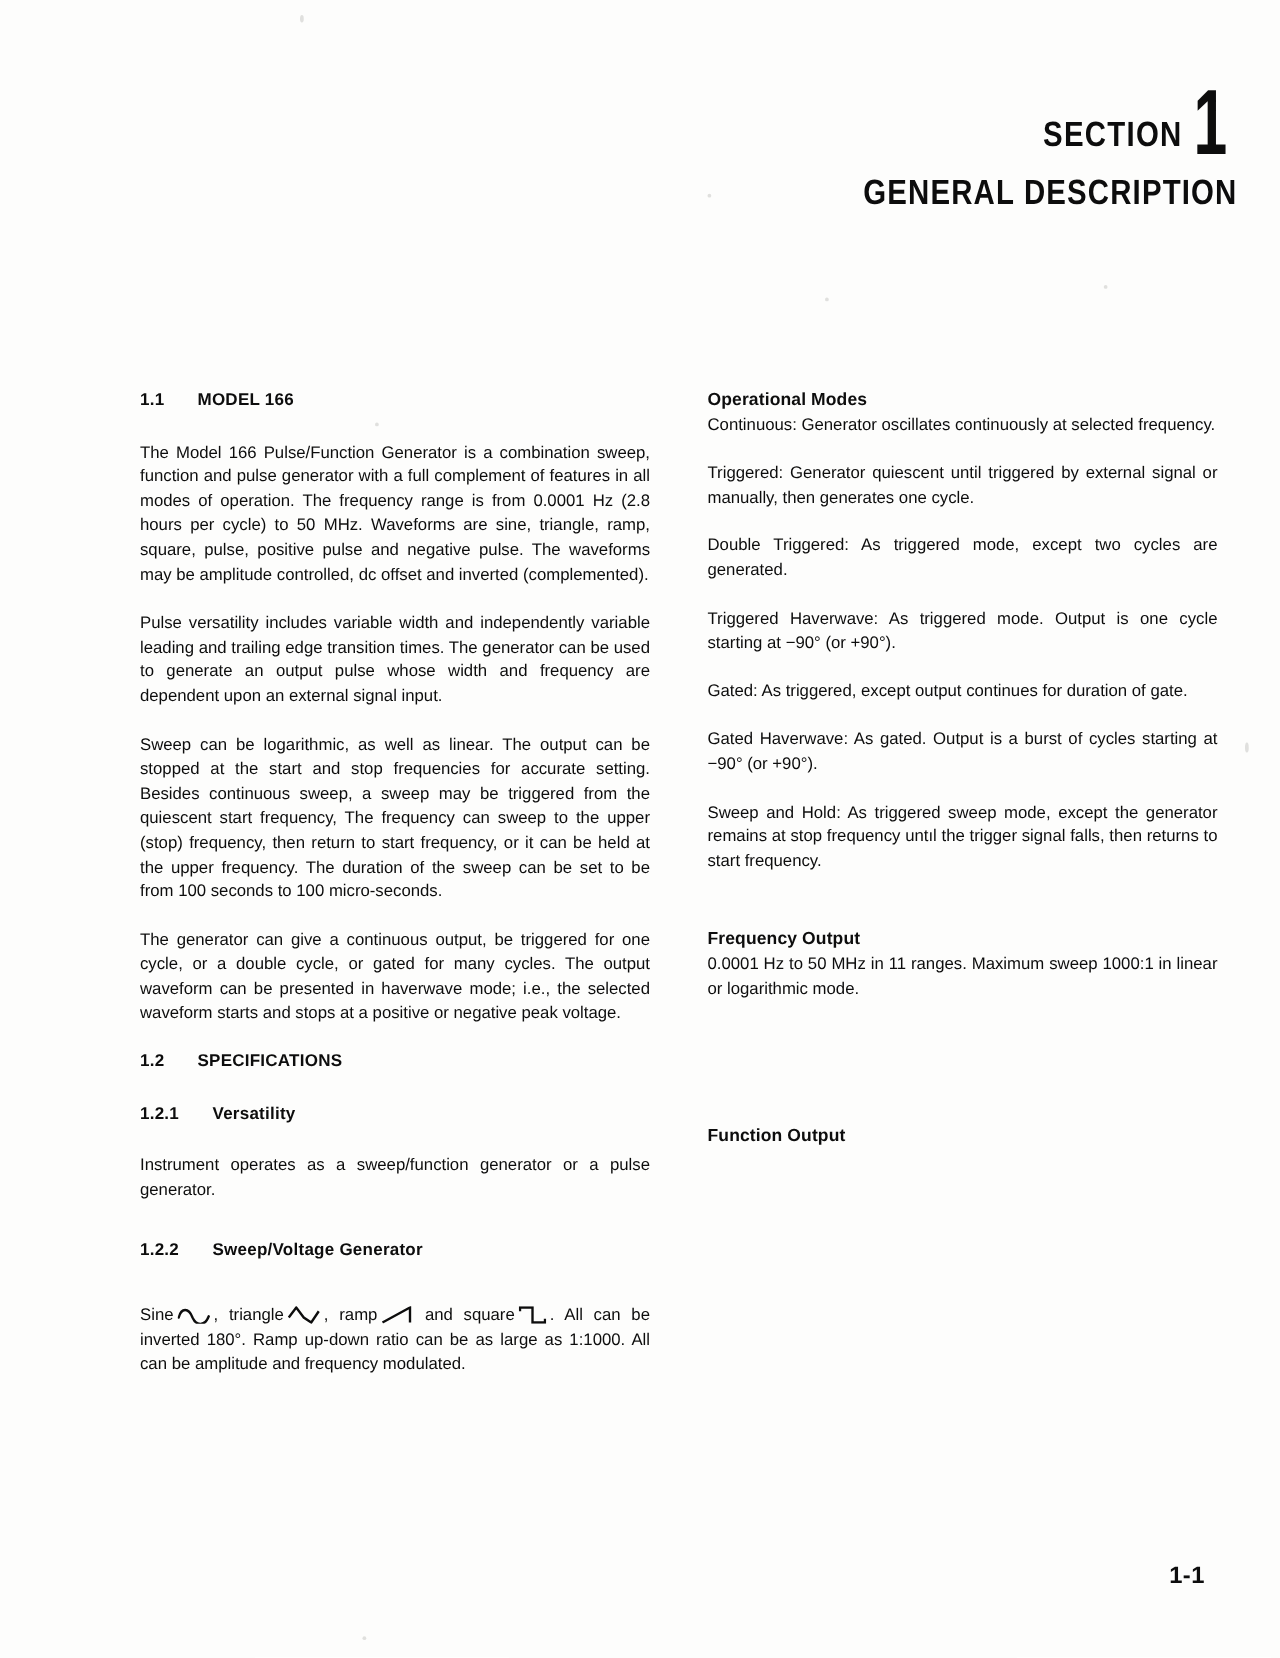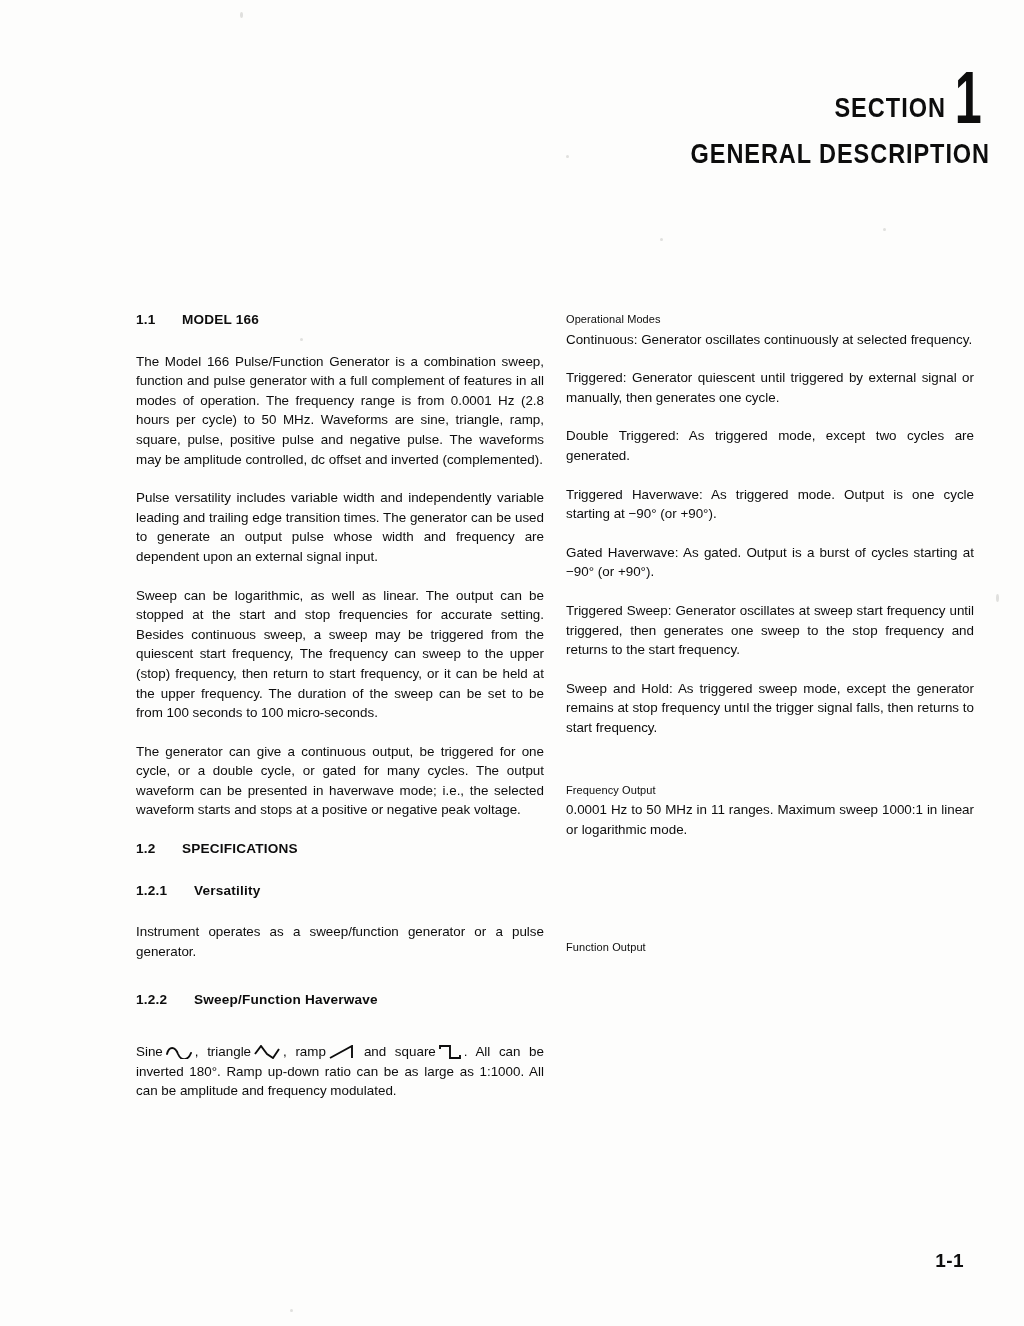--- a/index.html
+++ b/index.html
@@ -61,21 +61,21 @@
   }
 
   
   .col {
     position: absolute;
     top: 310px;
     width: 408px;
     font-size: 13.4px;
     line-height: 19.6px;
   }
-  .col-left  { left: 136px; }
+  .col-left  { left: 112px; }
   .col-right { left: 566px; }
 
   p.body {
     margin: 0 0 19px 0;
     text-align: justify;
     text-justify: inter-word;
   }
 
   .num-head {
     margin: 0 0 22px 0;
@@ -86,22 +86,22 @@
   .num-head .idx {
     display: inline-block;
     min-width: 46px;
   }
   .num-head.sub .idx {
     min-width: 58px;
   }
 
   .spec-head {
     margin: 0;
-    font-weight: normal;
-    font-size: 11px;
+    font-weight: bold;
+    font-size: 14px;
     letter-spacing: 0.1px;
   }
   .spec-block {
     margin: 0 0 19px 0;
   }
   .spec-block p {
     margin: 0;
     text-align: justify;
   }
 
@@ -172,21 +172,21 @@
 
     <div class="num-head sub">
       <span class="idx">1.2.1</span><span>Versatility</span>
     </div>
 
     <p class="body">Instrument operates as a sweep/function generator or a pulse generator.</p>
 
     <div class="gap-sm"></div>
 
     <div class="num-head sub">
-      <span class="idx">1.2.2</span><span>Sweep/Function Haverwave</span>
+      <span class="idx">1.2.2</span><span>Sweep/Voltage Generator</span>
     </div>
 
     <div class="gap-sm"></div>
 
     <div class="spec-block">
       <p><span>Sine</span><span class="wf"><svg width="26" height="14" viewBox="0 0 26 14">
               <path d="M1 9 C3 1, 9 1, 12 9 C15 16, 22 16, 25 8" fill="none" stroke="#0d0d0d" stroke-width="1.9" stroke-linecap="round"></path>
             </svg></span><span>, triangle</span><span class="wf"><svg width="26" height="14" viewBox="0 0 26 14">
               <path d="M1 9 L7 1 L13 9 L19 13 L25 4" fill="none" stroke="#0d0d0d" stroke-width="1.9" stroke-linejoin="miter" stroke-linecap="butt"></path>
             </svg></span><span>, ramp</span><span class="wf"><svg width="32" height="14" viewBox="0 0 32 14">
@@ -201,22 +201,22 @@
   <div class="col col-right">
 
     <div class="spec-block">
       <p class="spec-head">Operational Modes</p>
       <p>Continuous:  Generator oscillates continuously at selected frequency.</p>
     </div>
 
     <p class="body">Triggered:  Generator quiescent until triggered by external signal or manually, then generates one cycle.</p>
     <p class="body">Double Triggered:  As triggered mode, except two cycles are generated.</p>
     <p class="body">Triggered Haverwave:  As triggered mode. Output is one cycle starting at −90° (or +90°).</p>
+    <p class="body">Gated:  As triggered, except output continues for duration of gate.</p>
     <p class="body">Gated Haverwave:  As gated. Output is a burst of cycles starting at −90° (or +90°).</p>
-    <p class="body">Triggered Sweep:  Generator oscillates at sweep start frequency until triggered, then generates one sweep to the stop frequency and returns to the start frequency.</p>
     <p class="body">Sweep and Hold:  As triggered sweep mode, except the generator remains at stop frequency untıl the trigger signal falls, then returns to start frequency.</p>
 
     <div class="gap-md"></div>
 
     <div class="spec-block">
       <p class="spec-head">Frequency Output</p>
       <p>0.0001 Hz to 50 MHz in 11 ranges. Maximum sweep 1000:1 in linear or logarithmic mode.</p>
     </div>
 
     <div class="gap-lg"></div>

